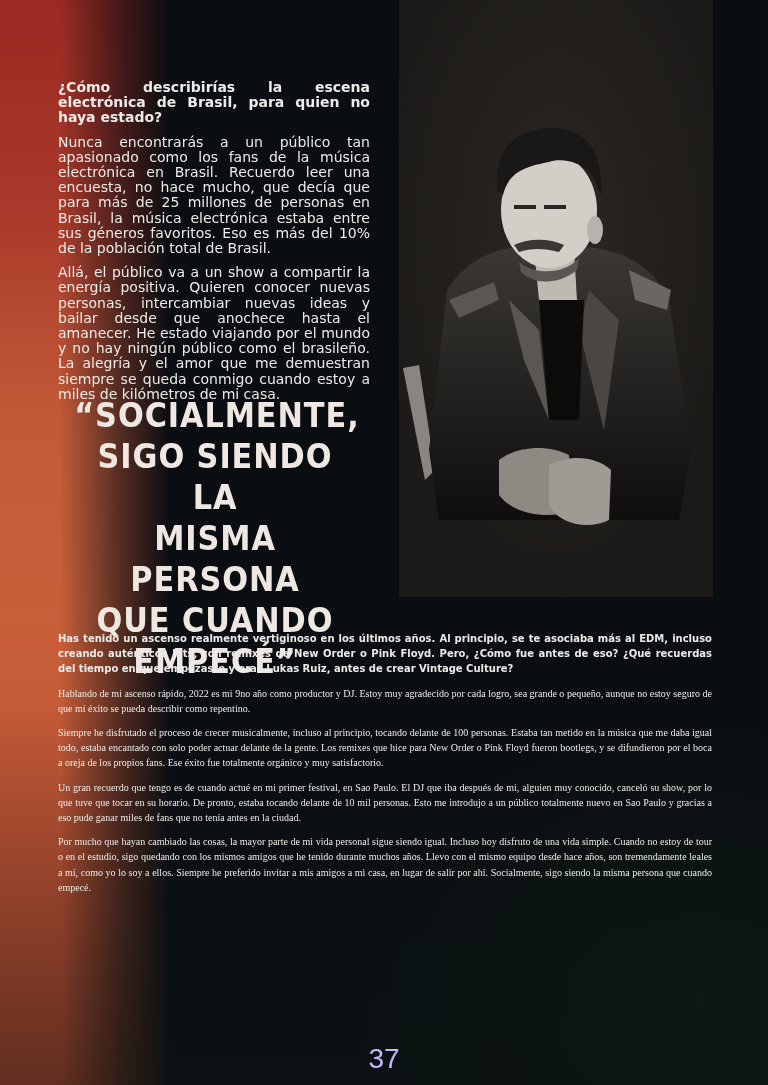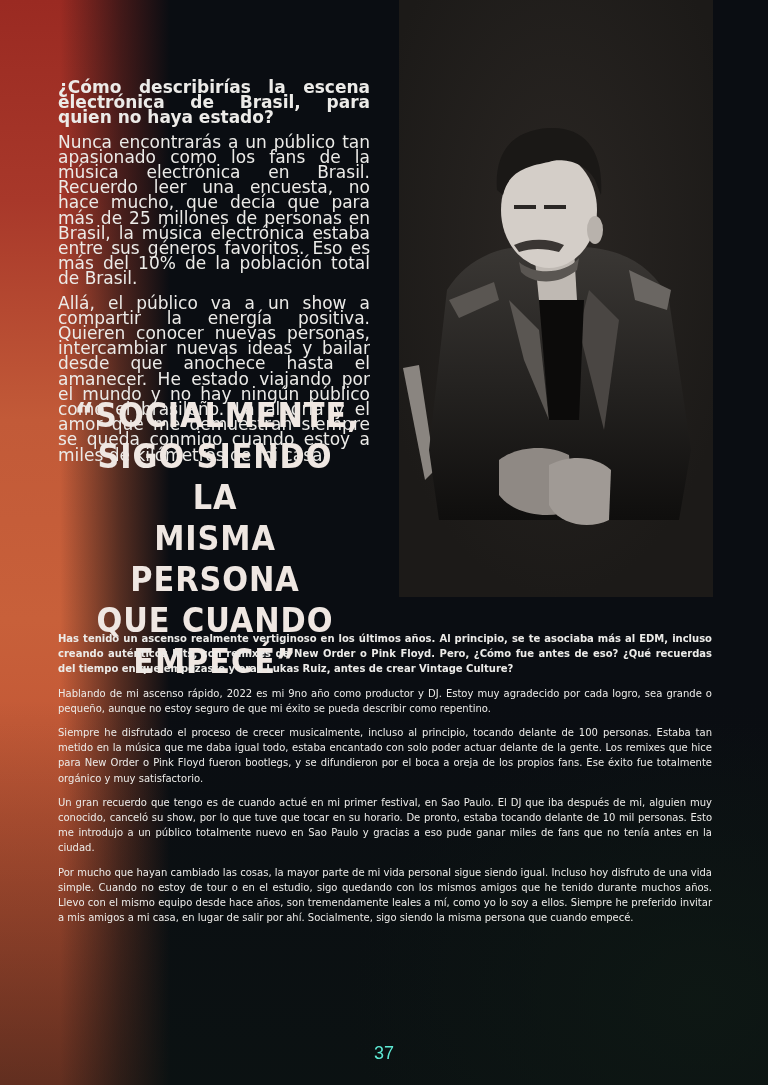--- a/index.html
+++ b/index.html
@@ -23,40 +23,40 @@
     pointer-events: none;
   }
   .photo {
     position: absolute; left: 399px; top: 0; width: 314px; height: 597px;
     background: #24201d;
     overflow: hidden;
   }
   .photo svg { display: block; }
   .col-left {
     position: absolute; left: 58px; top: 80px; width: 312px;
-    font-size: 17px; line-height: 15.2px; text-align: justify;
+    font-size: 14px; line-height: 15.2px; text-align: justify;
   }
   .q { font-weight: bold; margin: 0 0 9px 0; }
   .p { margin: 8px 0 9px 0; }
   .quote {
     position: absolute; left: 62px; top: 395px; width: 306px;
     text-align: center; color: #efe7e2;
     font-family: "DejaVu Sans", sans-serif; font-weight: bold;
     font-size: 33px; line-height: 41px; letter-spacing: 1px;
     text-transform: uppercase;
     transform: scaleX(0.92);
   }
   .col-full {
     position: absolute; left: 58px; top: 631px; width: 654px;
     font-size: 10px; line-height: 15.2px; text-align: justify;
   }
-  .col-full .p { margin-bottom: 9px; }
+  .col-full .p { margin-bottom: 9px; font-family: Liberation Serif, serif; }
   .page-num {
     position: absolute; left: 0; width: 768px; top: 1043px;
-    text-align: center; font-size: 18px; font-weight: 300; color: #5eead4;
+    text-align: center; font-size: 28px; font-weight: 300; color: #c4b5fd;
     font-family: "Liberation Sans", sans-serif;
   }
 </style>
 </head>
 <body>
 
 <div class="bg"></div>
 <div class="bg-dark"></div>
 
 <div class="photo">

